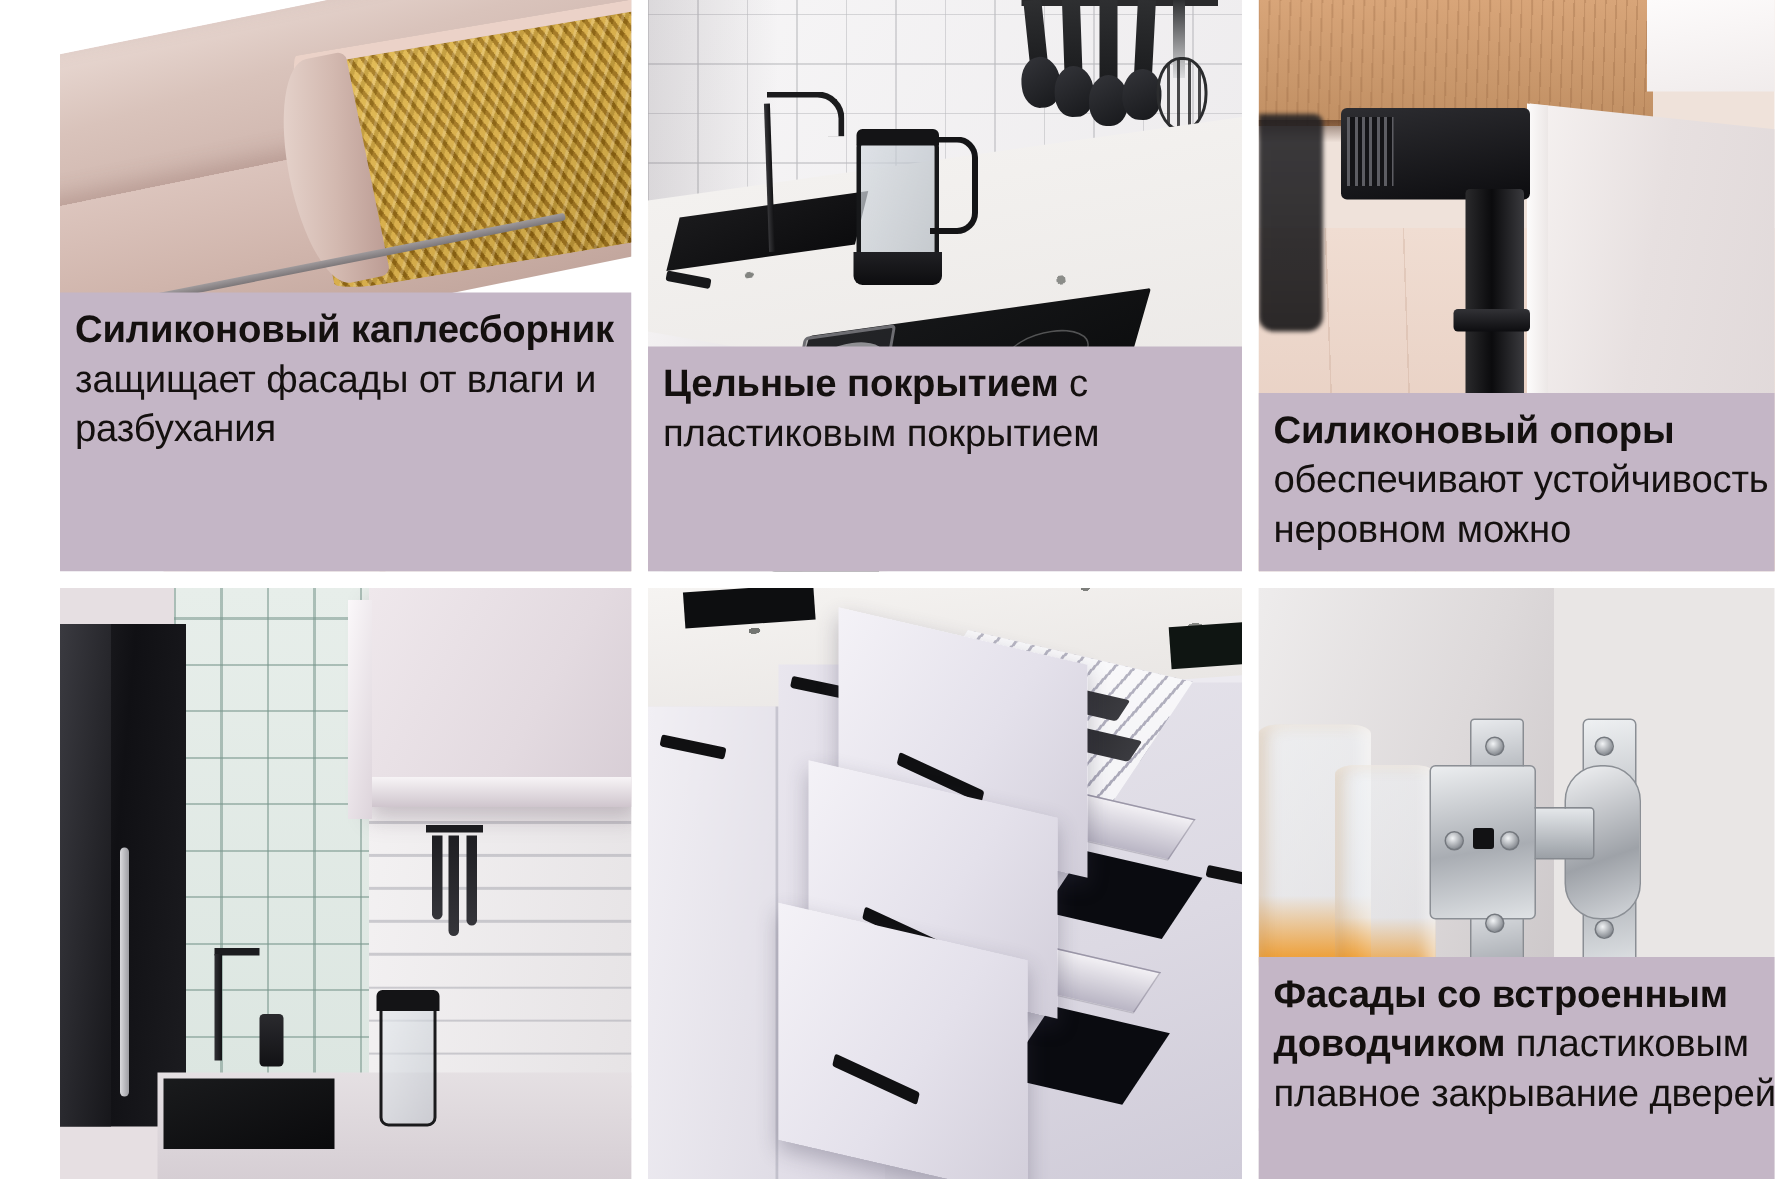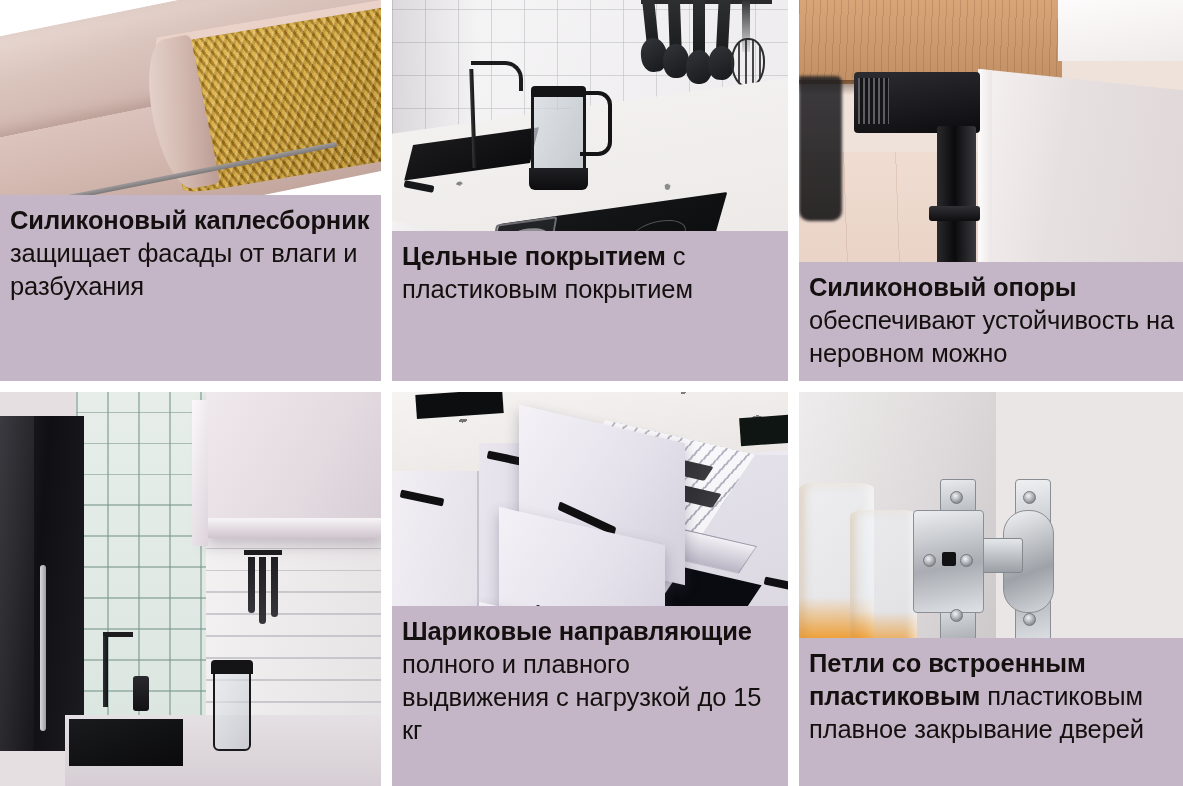--- a/index.html
+++ b/index.html
@@ -10,20 +10,21 @@
     font-family:"Liberation Sans","DejaVu Sans",sans-serif;
     overflow:hidden;
   }
   .grid{
     width:985px; height:786px;
     display:grid;
     grid-template-columns:381px 396px 393px;
     grid-template-rows:381px 394px;
     column-gap:11px; row-gap:11px;
     background:#ffffff;
+    padding-left:40px;
   }
   .card{
     position:relative;
     overflow:hidden;
     background:#ffffff;
   }
   .photo{
     position:absolute; inset:0;
     overflow:hidden;
   }
@@ -687,23 +688,20 @@
       <div class="dark k1"></div>
       <div class="dwr d1"></div>
       <div class="dwrHdl dh1"></div>
       <div class="slide s2"></div>
       <div class="dark k2"></div>
       <div class="dwr d2"></div>
       <div class="dwrHdl dh2"></div>
       <div class="dwr d3"></div>
       <div class="dwrHdl dh3"></div>
     </div>
-    <div class="caption">
-      <b>Шариковые направляющие</b><span> полного и плавного выдвижения с нагрузкой до 15 кг</span>
-    </div>
   </div>
 
   <div class="card c6">
     <div class="photo p6">
       <div class="woodDoor"></div>
       <div class="panelGrey"></div>
       <div class="shelf"></div>
       <div class="shelfEdge"></div>
       <div class="glass g1"></div>
       <div class="glass g2"></div>
@@ -715,17 +713,17 @@
       <div class="hingeTab"></div>
       <div class="hingeTab2"></div>
       <div class="hingePlate"></div>
       <div class="sqHole"></div>
       <div class="screw sc1"></div>
       <div class="screw sc2"></div>
       <div class="screw sc3"></div>
       <div class="screw sc4"></div>
     </div>
     <div class="caption">
-      <b>Петли со встроенным пластиковым</b><span> пластиковым плавное закрывание дверей</span>
+      <b>Фасады со встроенным доводчиком</b><span> пластиковым плавное закрывание дверей</span>
     </div>
   </div>
 
 </div>
 
 </body></html>

